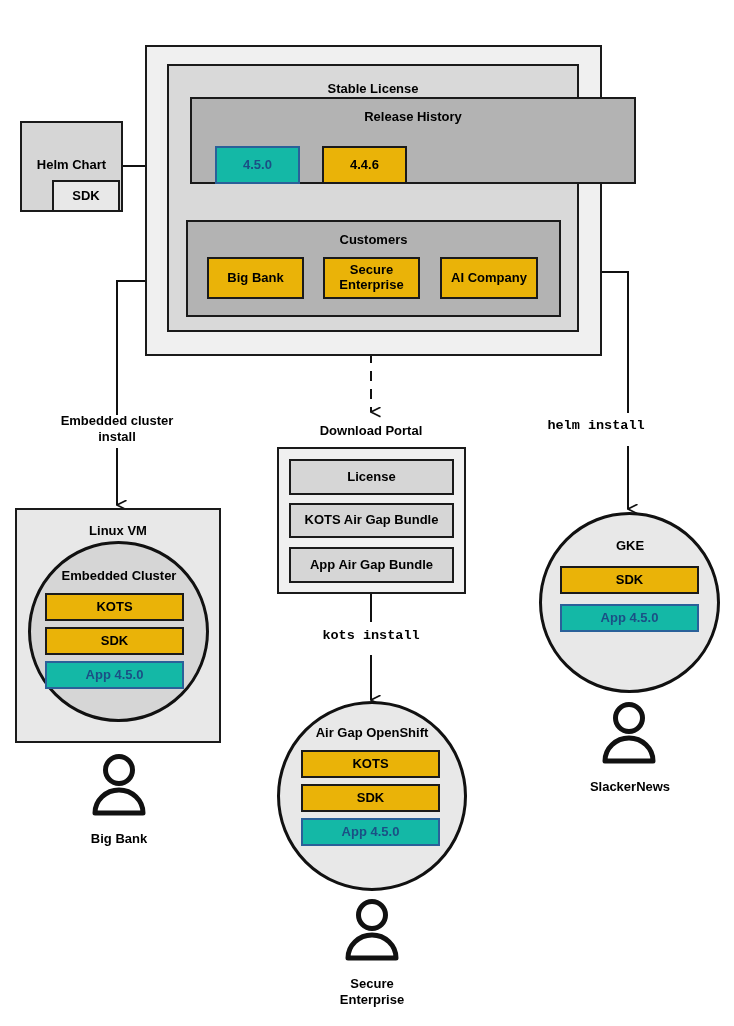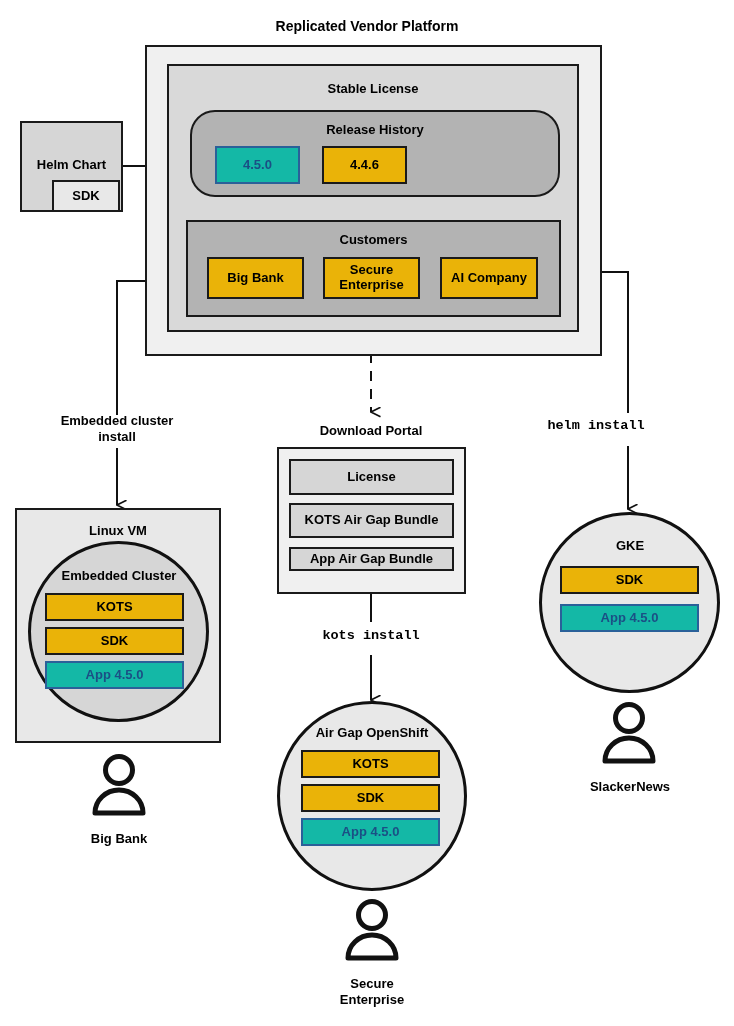--- a/index.html
+++ b/index.html
@@ -107,36 +107,35 @@
 
     <path d="M371,299 L371,412" fill="none" stroke="#111" stroke-width="2" stroke-dasharray="10 8" marker-end="url(#vhead)"></path>
 
     <path d="M538,272 L628,272 L628,413" fill="none" stroke="#111" stroke-width="2"></path>
     <path d="M628,446 L628,509" fill="none" stroke="#111" stroke-width="2" marker-end="url(#vhead)"></path>
 
     <path d="M371,594 L371,622" fill="none" stroke="#111" stroke-width="2"></path>
     <path d="M371,655 L371,700" fill="none" stroke="#111" stroke-width="2" marker-end="url(#vhead)"></path>
   </svg>
 
-  <div class="label" style="left:0;top:18px;width:734px;font-size:14px;">Replicated Vendor Platform</div>
 
   <div class="box fill-grey titlebox" style="left:20px;top:121px;width:103px;height:91px;">
     <span class="grp-title" style="top:35px;">Helm Chart</span>
   </div>
   <div class="box fill-light" style="left:52px;top:180px;width:68px;height:32px;">
     <span>SDK</span>
   </div>
 
   <div class="box fill-outer" style="left:145px;top:45px;width:457px;height:311px;"></div>
 
   <div class="box fill-mid titlebox" style="left:167px;top:64px;width:412px;height:268px;">
     <span class="grp-title" style="top:16px;">Stable License</span>
   </div>
 
-  <div class="box fill-inner titlebox" style="left:190px;top:110px;width:370px;height:87px;border-radius:25px;">
+  <div class="box fill-inner titlebox" style="left:190px;top:97px;width:446px;height:87px;">
     <span class="grp-title" style="top:11px;">Release History</span>
   </div>
   <div class="box fill-blue" style="left:215px;top:146px;width:85px;height:38px;">
     <span>4.5.0</span>
   </div>
   <div class="box fill-white" style="left:322px;top:146px;width:85px;height:38px;">
     <span>4.4.6</span>
   </div>
 
   <div class="box fill-inner titlebox" style="left:186px;top:220px;width:375px;height:97px;">
@@ -157,21 +156,21 @@
   <div class="label mono" style="left:516px;top:418px;width:160px;">helm install</div>
 
   <div class="label" style="left:271px;top:423px;width:200px;">Download Portal</div>
   <div class="box fill-outer" style="left:277px;top:447px;width:189px;height:147px;"></div>
   <div class="box fill-grey" style="left:289px;top:459px;width:165px;height:36px;">
     <span>License</span>
   </div>
   <div class="box fill-grey" style="left:289px;top:503px;width:165px;height:35px;">
     <span>KOTS Air Gap Bundle</span>
   </div>
-  <div class="box fill-grey" style="left:289px;top:547px;width:165px;height:24px;">
+  <div class="box fill-grey" style="left:289px;top:547px;width:165px;height:36px;">
     <span>App Air Gap Bundle</span>
   </div>
   <div class="label mono" style="left:291px;top:628px;width:160px;">kots install</div>
 
   <div class="box fill-light titlebox" style="left:15px;top:508px;width:206px;height:235px;">
     <span class="grp-title" style="top:14px;">Linux VM</span>
   </div>
   <div class="circle fill-cluster" style="left:28px;top:541px;width:181px;height:181px;background:#d6d6d6;"></div>
   <div class="label" style="left:38px;top:568px;width:162px;">Embedded Cluster</div>
   <div class="box fill-white" style="left:45px;top:593px;width:139px;height:28px;">

